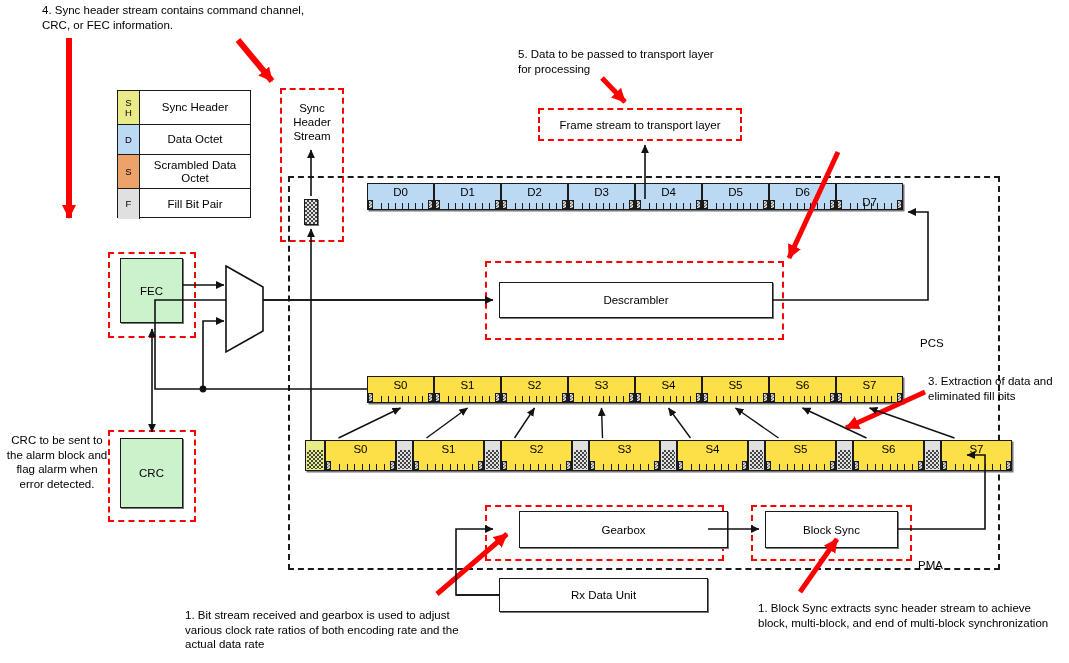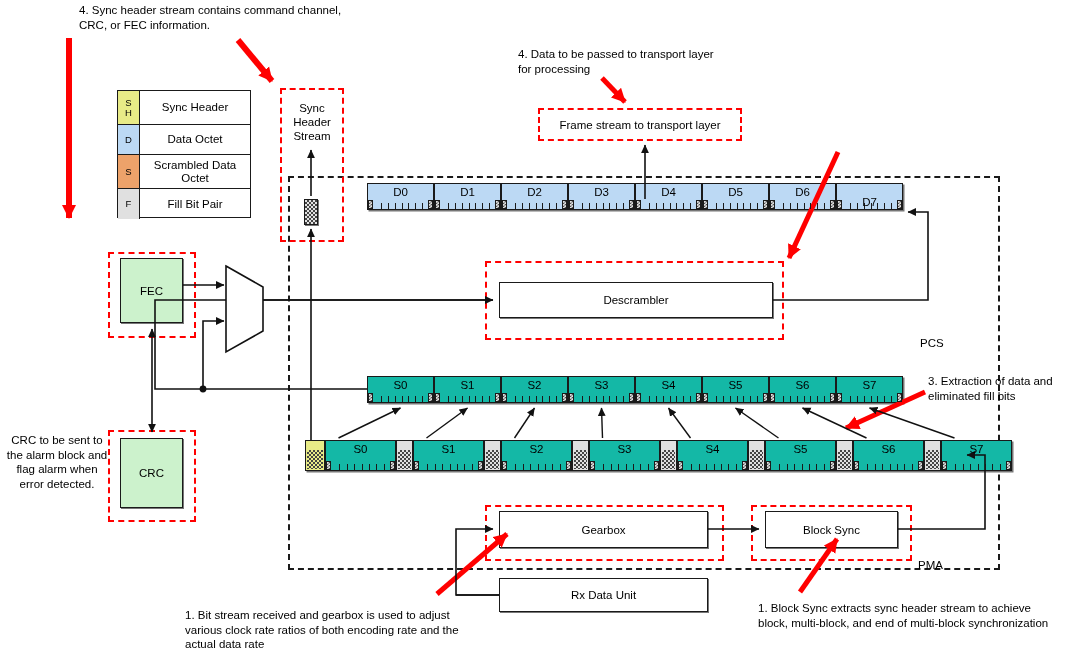--- a/index.html
+++ b/index.html
@@ -49,21 +49,21 @@
   .tick{position:absolute;bottom:0;width:1px;height:6px;background:#1a1a1a;}
   .endblk{position:absolute;bottom:0;width:5px;height:9px;
           background-image:
             linear-gradient(45deg,#555 25%,transparent 25%,transparent 75%,#555 75%),
             linear-gradient(45deg,#555 25%,transparent 25%,transparent 75%,#555 75%);
           background-size:3px 3px;background-position:0 0,1.5px 1.5px;
           background-color:#e2e2e2;border:0.8px solid #1a1a1a;box-sizing:border-box;}
   .eb-l{left:0;} .eb-r{right:0;}
 
   .c-data{background:#bcd9f4;}
-  .c-scr{background:#14b8a6;}
+  .c-scr{background:#fde047;}
   .c-fill{background:#e0e0e0;}
   .c-sh{background:#e8eb87;}
 
   
   .checker{background-image:
             linear-gradient(45deg,#444 25%,transparent 25%,transparent 75%,#444 75%),
             linear-gradient(45deg,#444 25%,transparent 25%,transparent 75%,#444 75%);
           background-size:4px 4px;background-position:0 0,2px 2px;}
   .shblock{border:1.6px solid #1a1a1a;box-sizing:border-box;
            box-shadow:1px 1px 0 #777;}
@@ -78,21 +78,21 @@
 <div id="stage">
 
   <div class="abs v-dash" style="left:288px;top:176px;height:394px;"></div>
   <div class="abs hr-dash" style="left:288px;top:176px;width:712px;"></div>
   <div class="abs v-dash" style="left:998px;top:176px;height:394px;"></div>
   <div class="abs hr-dash" style="left:288px;top:568px;width:712px;"></div>
 
   <div class="abs note" style="left:920px;top:336px;">PCS</div>
   <div class="abs note" style="left:918px;top:558px;">PMA</div>
 
-  <div class="abs note" style="left:42px;top:3px;width:266px;margin-left:37px;">4. Sync header stream contains command channel, CRC, or FEC information.</div>
+  <div class="abs note" style="left:42px;top:3px;width:266px;">4. Sync header stream contains command channel, CRC, or FEC information.</div>
 
   <div class="abs legend" style="left:117px;top:90px;width:134px;height:128px;">
     <div class="lrow" style="height:34px;">
       <div class="lkey" style="background:#e8eb87;">
         <span>S</span>
         <span>H</span>
       </div>
       <div class="lval">Sync Header</div>
     </div>
     <div class="lrow" style="height:30px;">
@@ -124,21 +124,21 @@
 
   <div class="abs shblock checker" style="left:304px;top:199px;width:14px;height:26px;background-color:#e2e2e2;"></div>
 
   <div class="abs redbox" style="left:108px;top:252px;width:88px;height:86px;"></div>
   <div class="abs gbox" style="left:120px;top:258px;width:63px;height:65px;">FEC</div>
 
   <div class="abs redbox" style="left:108px;top:430px;width:88px;height:92px;"></div>
   <div class="abs gbox" style="left:120px;top:438px;width:63px;height:70px;">CRC</div>
   <div class="abs note ctr" style="left:4px;top:433px;width:106px;">CRC to be sent to the alarm block and flag alarm when error detected.</div>
 
-  <div class="abs note" style="left:518px;top:47px;width:196px;">4. Data to be passed to transport layer for processing</div>
+  <div class="abs note" style="left:518px;top:47px;width:196px;">5. Data to be passed to transport layer for processing</div>
   <div class="abs redlbl" style="left:538px;top:108px;width:204px;height:33px;text-align:center;">Frame stream to transport layer</div>
 
 
   <div class="abs note" style="left:928px;top:374px;width:140px;">3. Extraction of data and eliminated fill bits</div>
 
   <div class="abs strip" style="left:367px;top:183px;height:27px;" id="row-data">
       <div class="cell c-data" style="width: 67px; height: 27px;">
         <span class="lab">D0</span>
         <div class="ruler">
           <div class="endblk eb-l"></div>
@@ -503,21 +503,21 @@
           <div class="tick" style="left: 28.125px;"></div>
           <div class="tick" style="left: 35.5px;"></div>
           <div class="tick" style="left: 42.875px;"></div>
           <div class="tick" style="left: 50.25px;"></div>
           <div class="tick" style="left: 57.625px;"></div>
         </div>
       </div>
     </div>
 
   <div class="abs redbox" style="left:485px;top:505px;width:239px;height:56px;"></div>
-  <div class="abs wbox" style="left:499px;top:511px;width:209px;height:37px;">Gearbox</div>
+  <div class="abs wbox" style="left:519px;top:511px;width:209px;height:37px;">Gearbox</div>
 
   <div class="abs redbox" style="left:751px;top:505px;width:161px;height:56px;"></div>
   <div class="abs wbox" style="left:765px;top:511px;width:133px;height:37px;">Block Sync</div>
 
   <div class="abs wbox" style="left:499px;top:578px;width:209px;height:34px;">Rx Data Unit</div>
 
   <div class="abs note" style="left:185px;top:608px;width:304px;">1. Bit stream received and gearbox is used to adjust various clock rate ratios of both encoding rate and the actual data rate</div>
   <div class="abs note" style="left:758px;top:601px;width:300px;">1. Block Sync extracts sync header stream to achieve block, multi-block, and end of multi-block synchronization</div>
 
   <svg class="ov" viewBox="0 0 1069 663">

